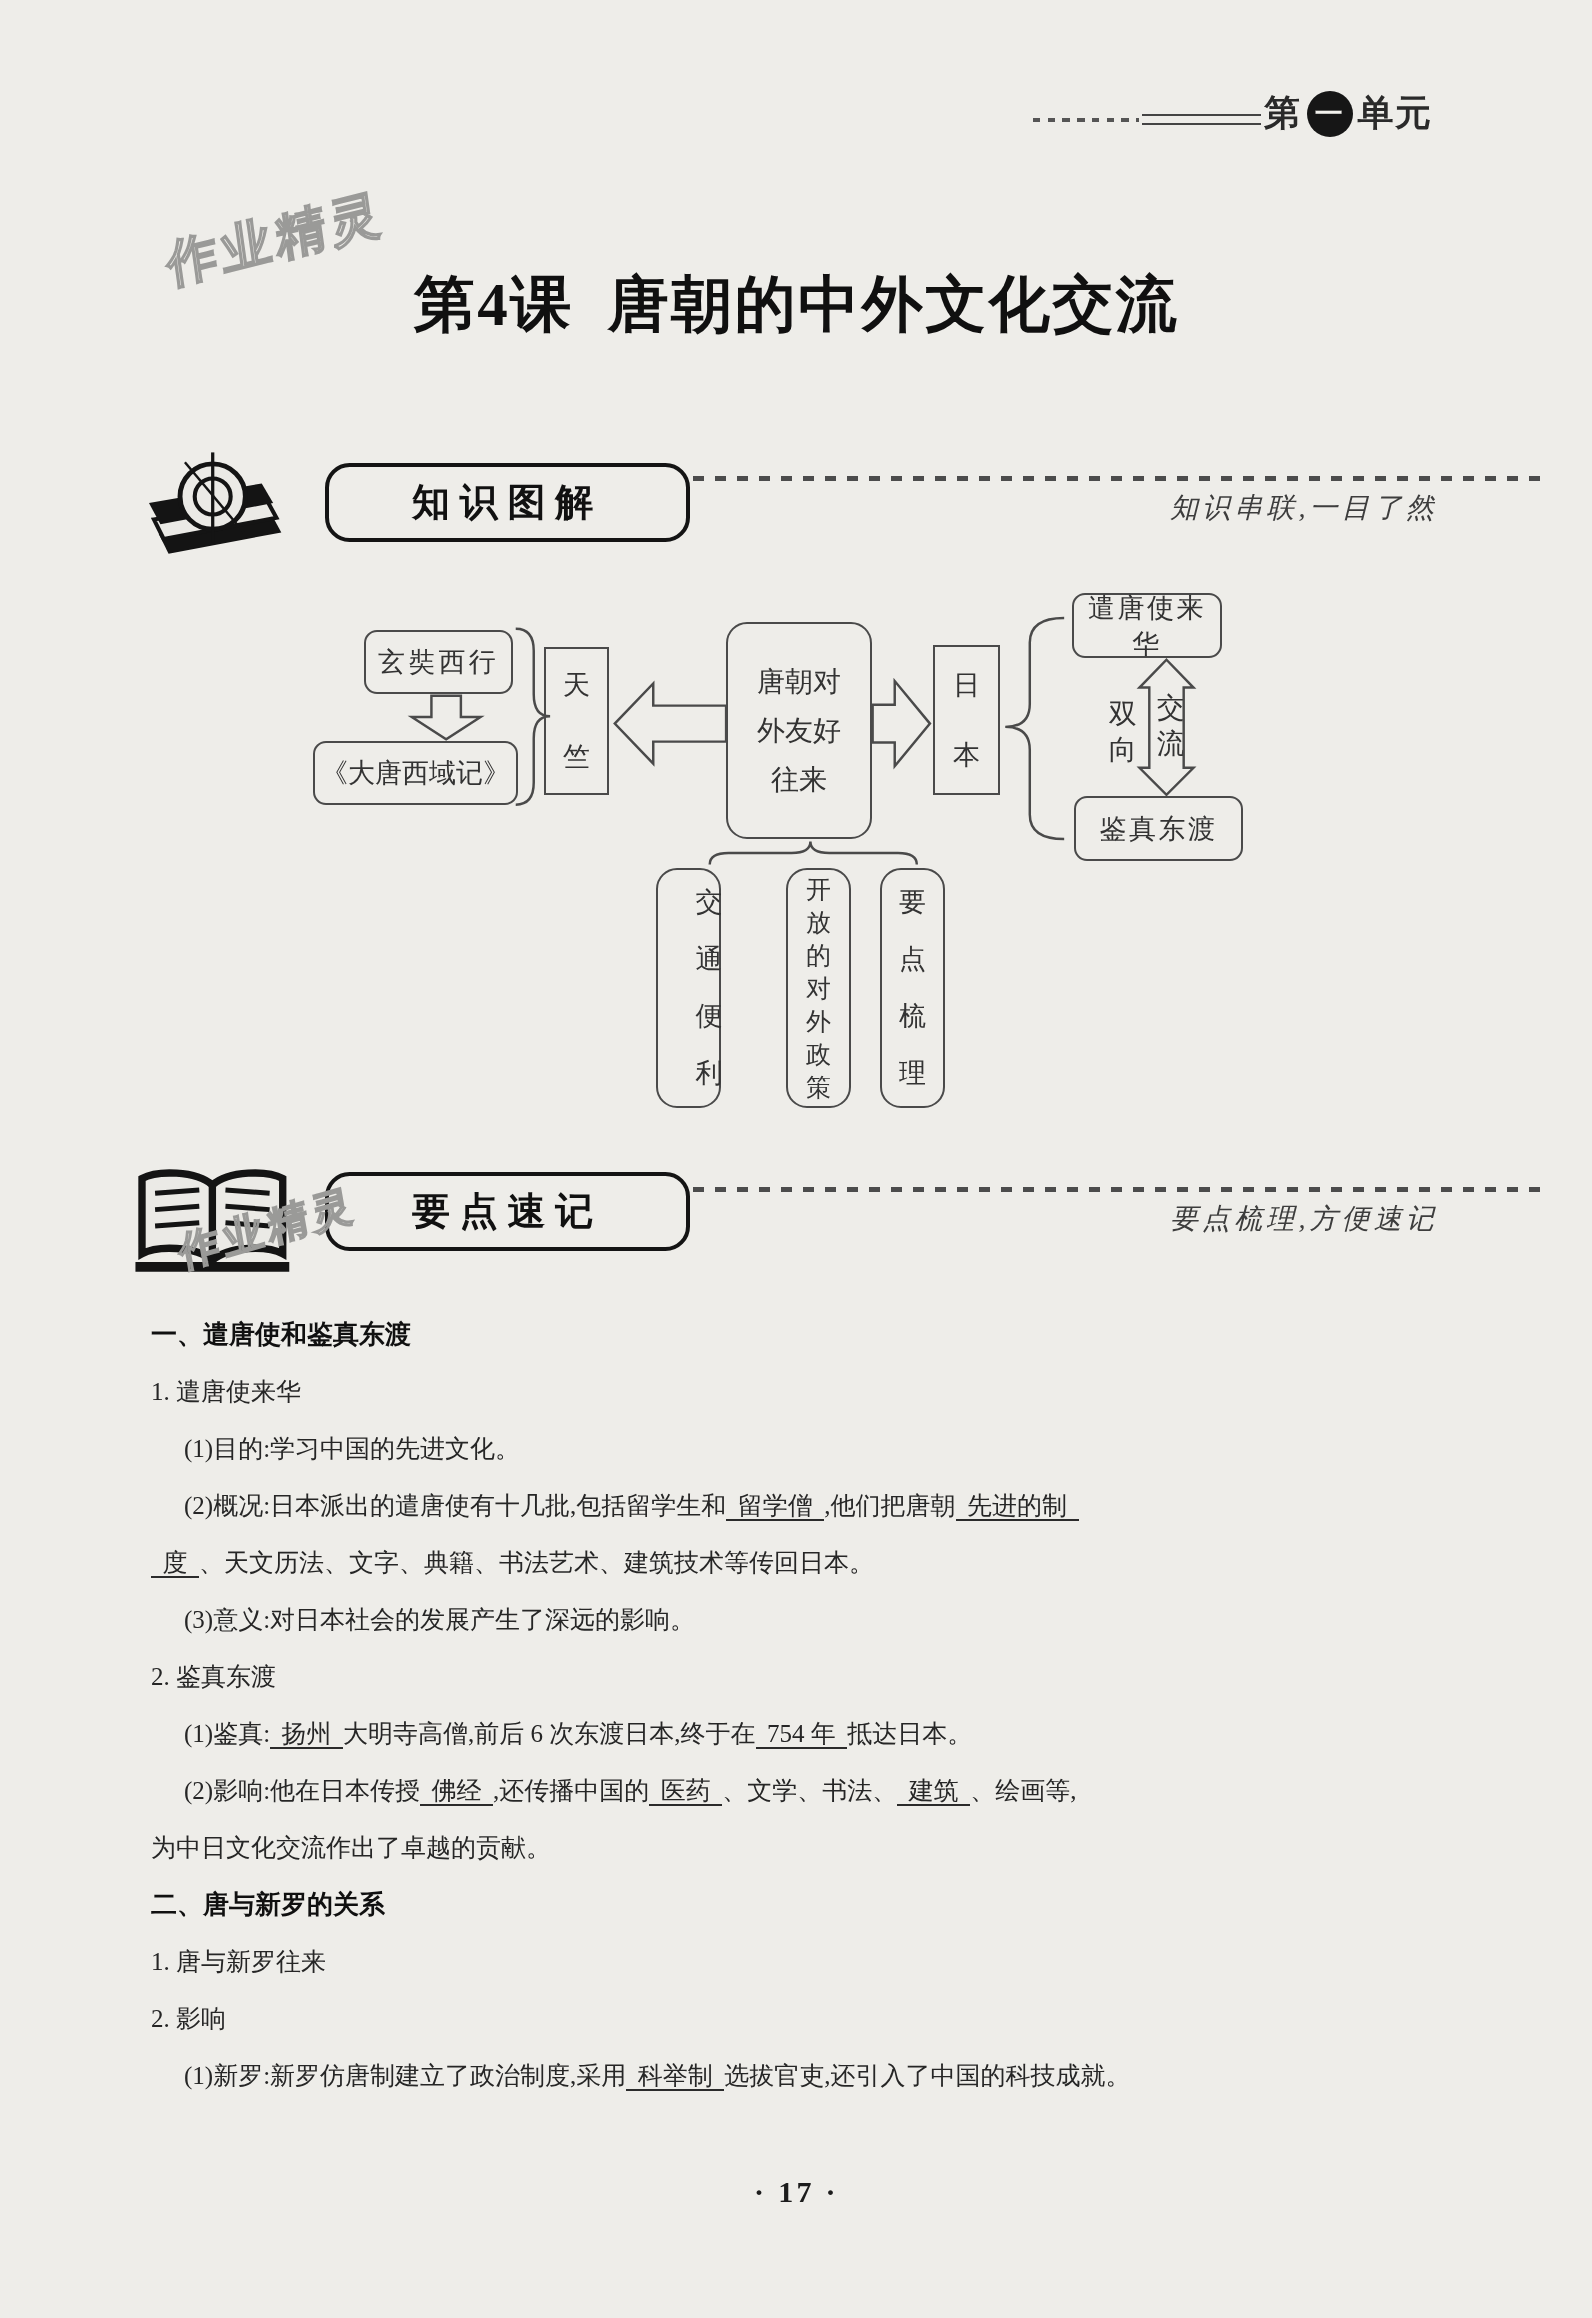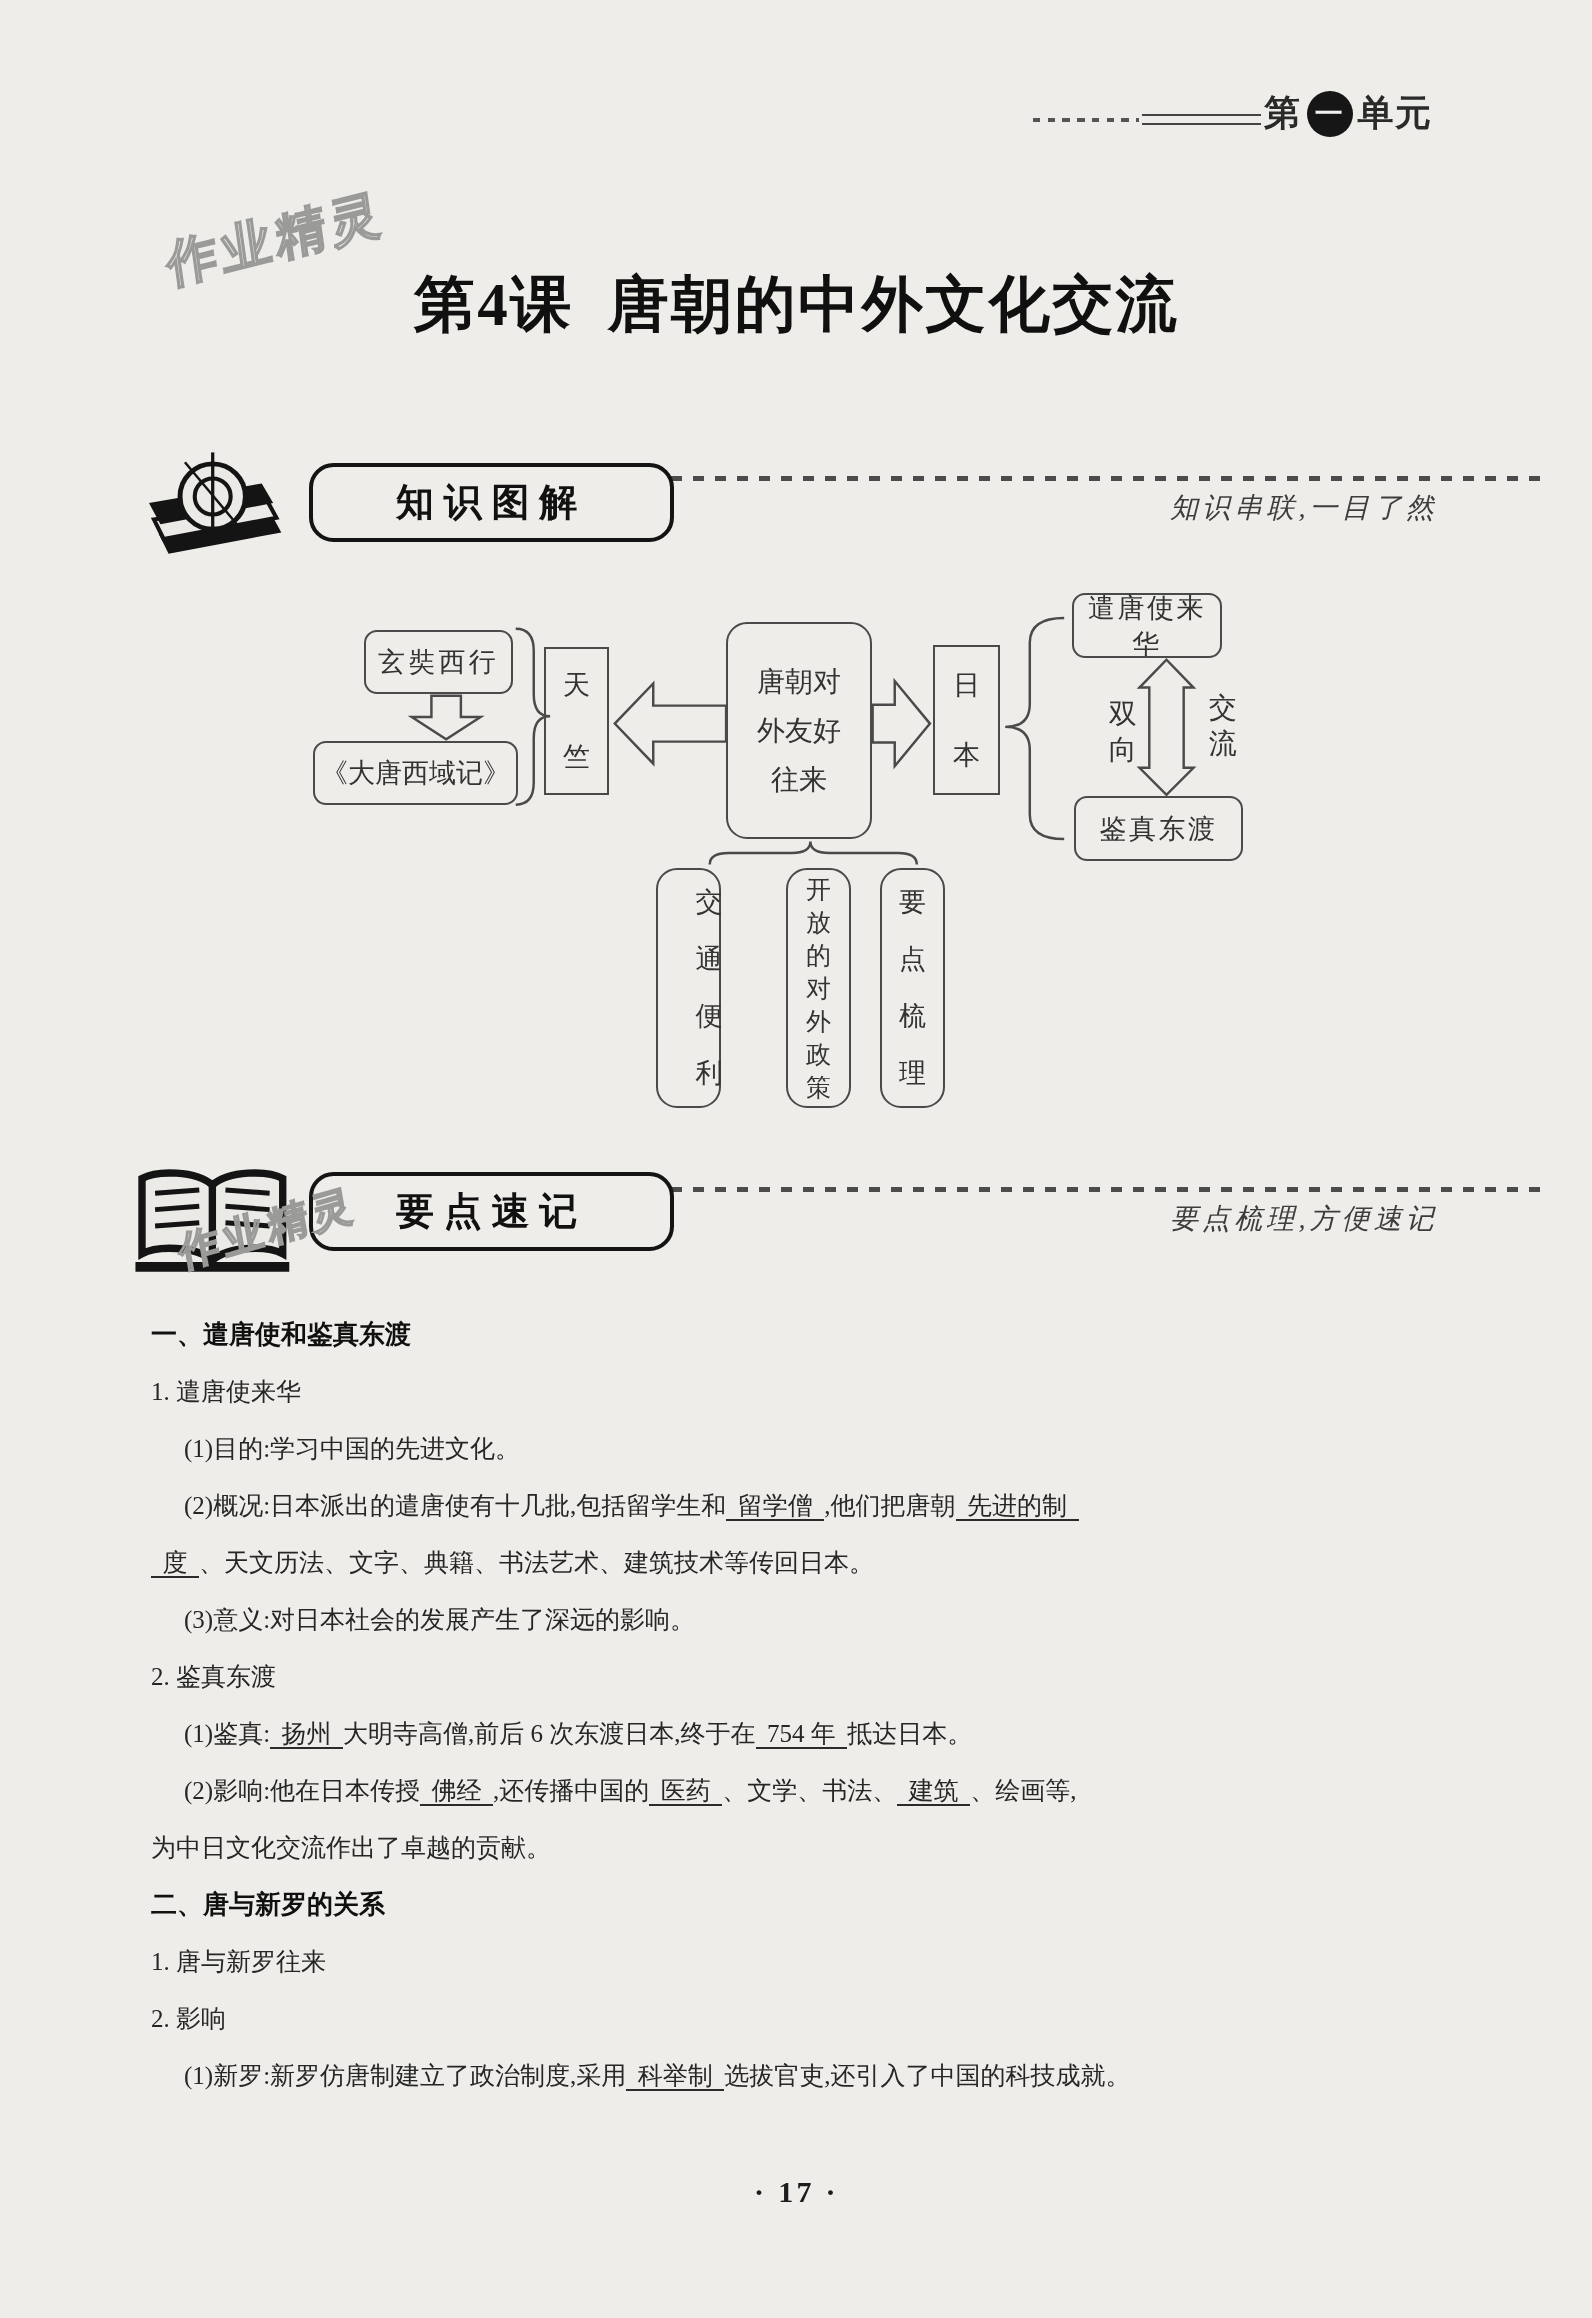--- a/index.html
+++ b/index.html
@@ -43,21 +43,21 @@
   .title{
     position:absolute;left:0;top:264px;width:100%;text-align:center;
     font-size:61px;font-weight:700;color:#101010;letter-spacing:2.5px;
   }
   .title .lesson{margin-right:34px;text-align:right;}
   
   .badge-pill{
     position:absolute;width:365px;height:79px;box-sizing:border-box;
     border:4.1px solid #141414;border-radius:24.6px;background:#eeede9;
     display:flex;align-items:center;justify-content:center;
-    font-size:38px;font-weight:700;color:#111;letter-spacing:9.8px;z-index:3;
+    font-size:38px;font-weight:700;color:#111;letter-spacing:9.8px;z-index:3;margin-left:16px;
   }
   .pill-1{left:309px;top:463px;}
   .pill-2{left:309px;top:1172px;}
   .dotline{
     position:absolute;height:4.9px;z-index:1;
     background:repeating-linear-gradient(90deg,#4c4c4c 0 10.6px,transparent 10.6px 22px);
   }
   .dot-1{left:671px;top:476px;width:869px;}
   .dot-2{left:671px;top:1187px;width:869px;}
   .tagline{
@@ -93,21 +93,21 @@
   .box-b1{left:656px;padding-left:41px;}
   .box-b2{left:786px;}
   .box-b3{left:880px;}
   .bbox .vtxt{line-height:57px;}
   .box-b2 .vtxt{line-height:33px;font-size:25px;}
   .alabel{
     position:absolute;font-size:28px;color:#333;width:29.5px;
     word-break:break-all;line-height:36px;text-align:center;z-index:2;
   }
   .lbl-shuangxiang{left:1108px;top:696px;}
-  .lbl-jiaoliu{left:1208px;top:690px;}
+  .lbl-jiaoliu{left:1156px;top:690px;}
   
   .notes{position:absolute;left:151px;top:1306px;width:1359px;font-size:25px;color:#262626;}
   .note-line{height:57px;line-height:57px;white-space:nowrap;}
   .note-line.bold{font-weight:700;color:#101010;font-size:26px;}
   .note-line.ind{padding-left:33px;}
   .blank{border-bottom:2.5px solid #2b2b2b;padding:0 11.5px;}
   
   .pageno{
     position:absolute;left:0;top:2175px;width:100%;text-align:center;
     font-size:30px;font-weight:700;color:#1c1c1c;letter-spacing:3.3px;

